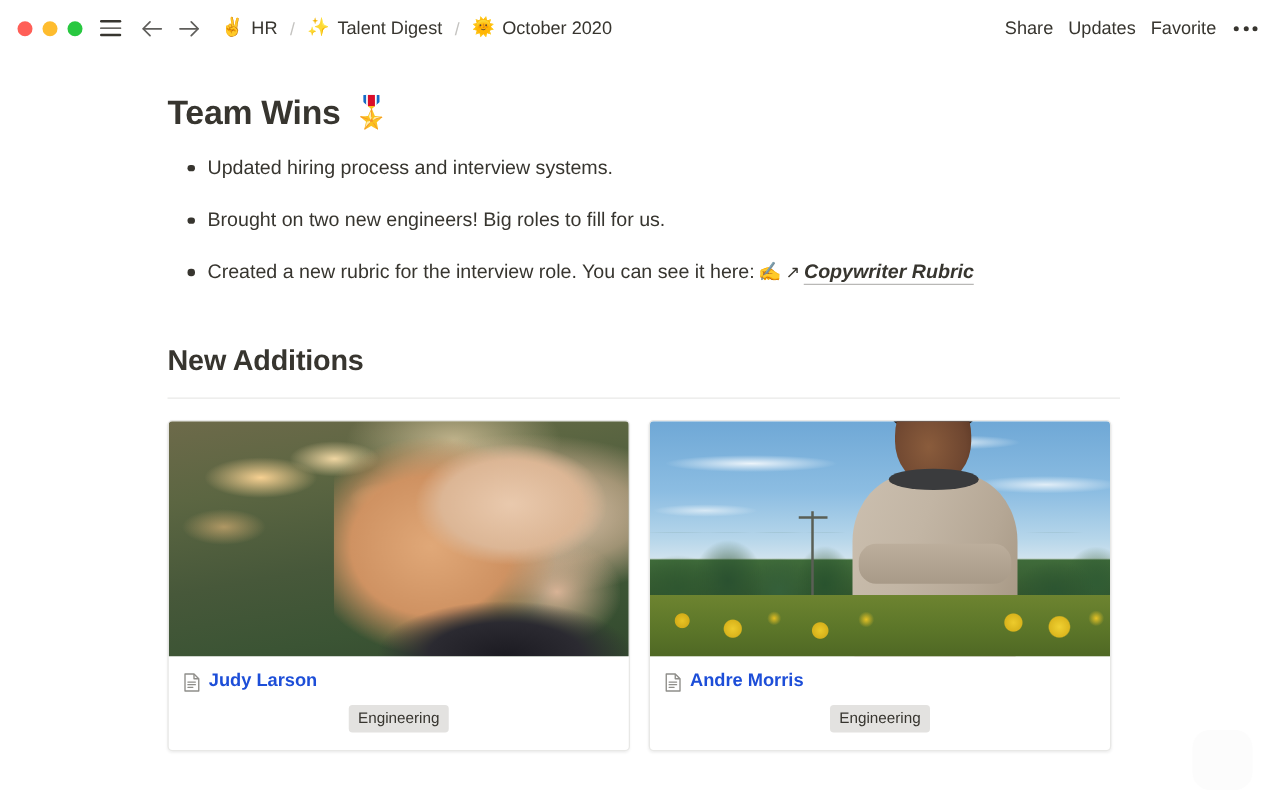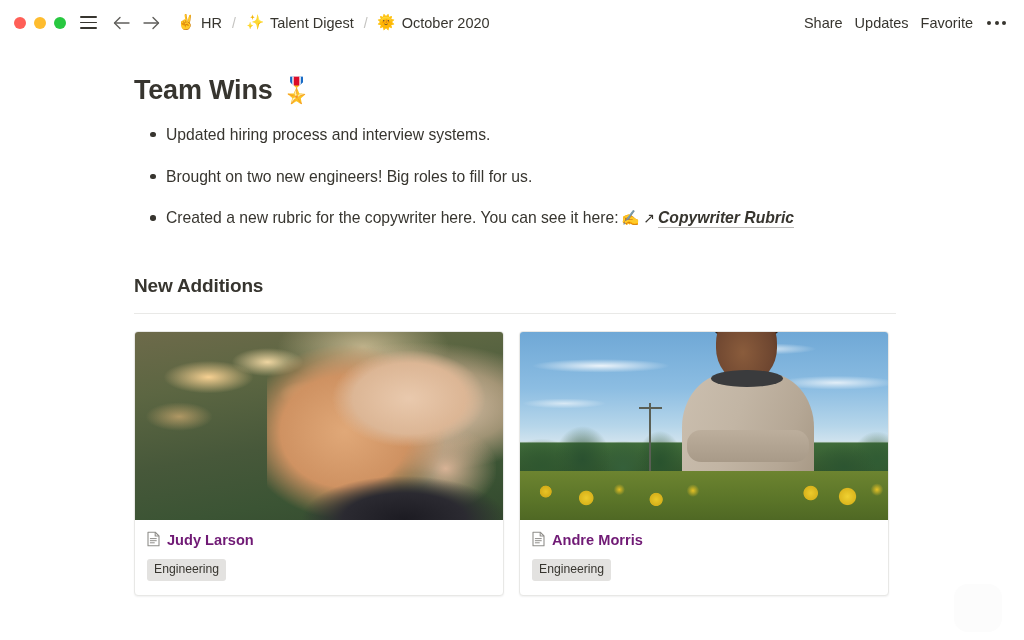--- a/index.html
+++ b/index.html
@@ -175,21 +175,21 @@
     color: #37352f;
     text-decoration: none;
     border-bottom: 1px solid rgba(55,53,47,0.35);
     font-weight: bold;
     padding-bottom: 1px;
     cursor: pointer;
     font-style: italic;
   }
 
   .h2 {
-    font-size: 19px;
+    font-size: 23px;
     font-weight: bold;
     color: #37352f;
     letter-spacing: -0.15px;
     margin: 0;
     padding-top: 30px;
     line-height: 1.3;
   }
   .h3 {
     font-size: 17.5px;
     font-weight: bold;
@@ -379,29 +379,29 @@
     height: 17%;
     border-radius: 14px;
     background: linear-gradient(180deg, #bcae9c 0%, #a89a88 100%);
   }
 
   .card-body {
     padding: 11px 12px 14px 12px;
   }
   .card-title {
     display: flex;
-    align-items: flex-start;
+    align-items: center;
     gap: 7px;
     font-size: 14.6px;
     font-weight: bold;
-    color: #701a75;
+    color: #1d4ed8;
     line-height: 1.3;
   }
   .doc-icon { display: block; flex: 0 0 auto; }
-  .tagrow { margin-top: 9px; }
+  .tagrow { margin-top: 9px; text-align: center; }
   .tag {
     display: inline-block;
     background: #e3e2e0;
     color: #37352f;
     font-size: 12.2px;
     line-height: 1.45;
     padding: 2px 7px;
     border-radius: 3px;
   }
 
@@ -486,21 +486,21 @@
     </h1>
 
     <ul class="bullets">
       <li>
         <span>Updated hiring process and interview systems.</span>
       </li>
       <li>
         <span>Brought on two new engineers! Big roles to fill for us.</span>
       </li>
       <li>
-        <span>Created a new rubric for the copywriter here. You can see it here:</span><span class="inline-emo">✍️</span><span class="link-arrow">↗</span><a href="#" class="pagelink">Copywriter Rubric</a>
+        <span>Created a new rubric for the interview role. You can see it here:</span><span class="inline-emo">✍️</span><span class="link-arrow">↗</span><a href="#" class="pagelink">Copywriter Rubric</a>
       </li>
     </ul>
 
     <h2 class="h2">New Additions</h2>
 
     <div class="divider"></div>
 
     <div class="gallery">
 
       <div class="card">

